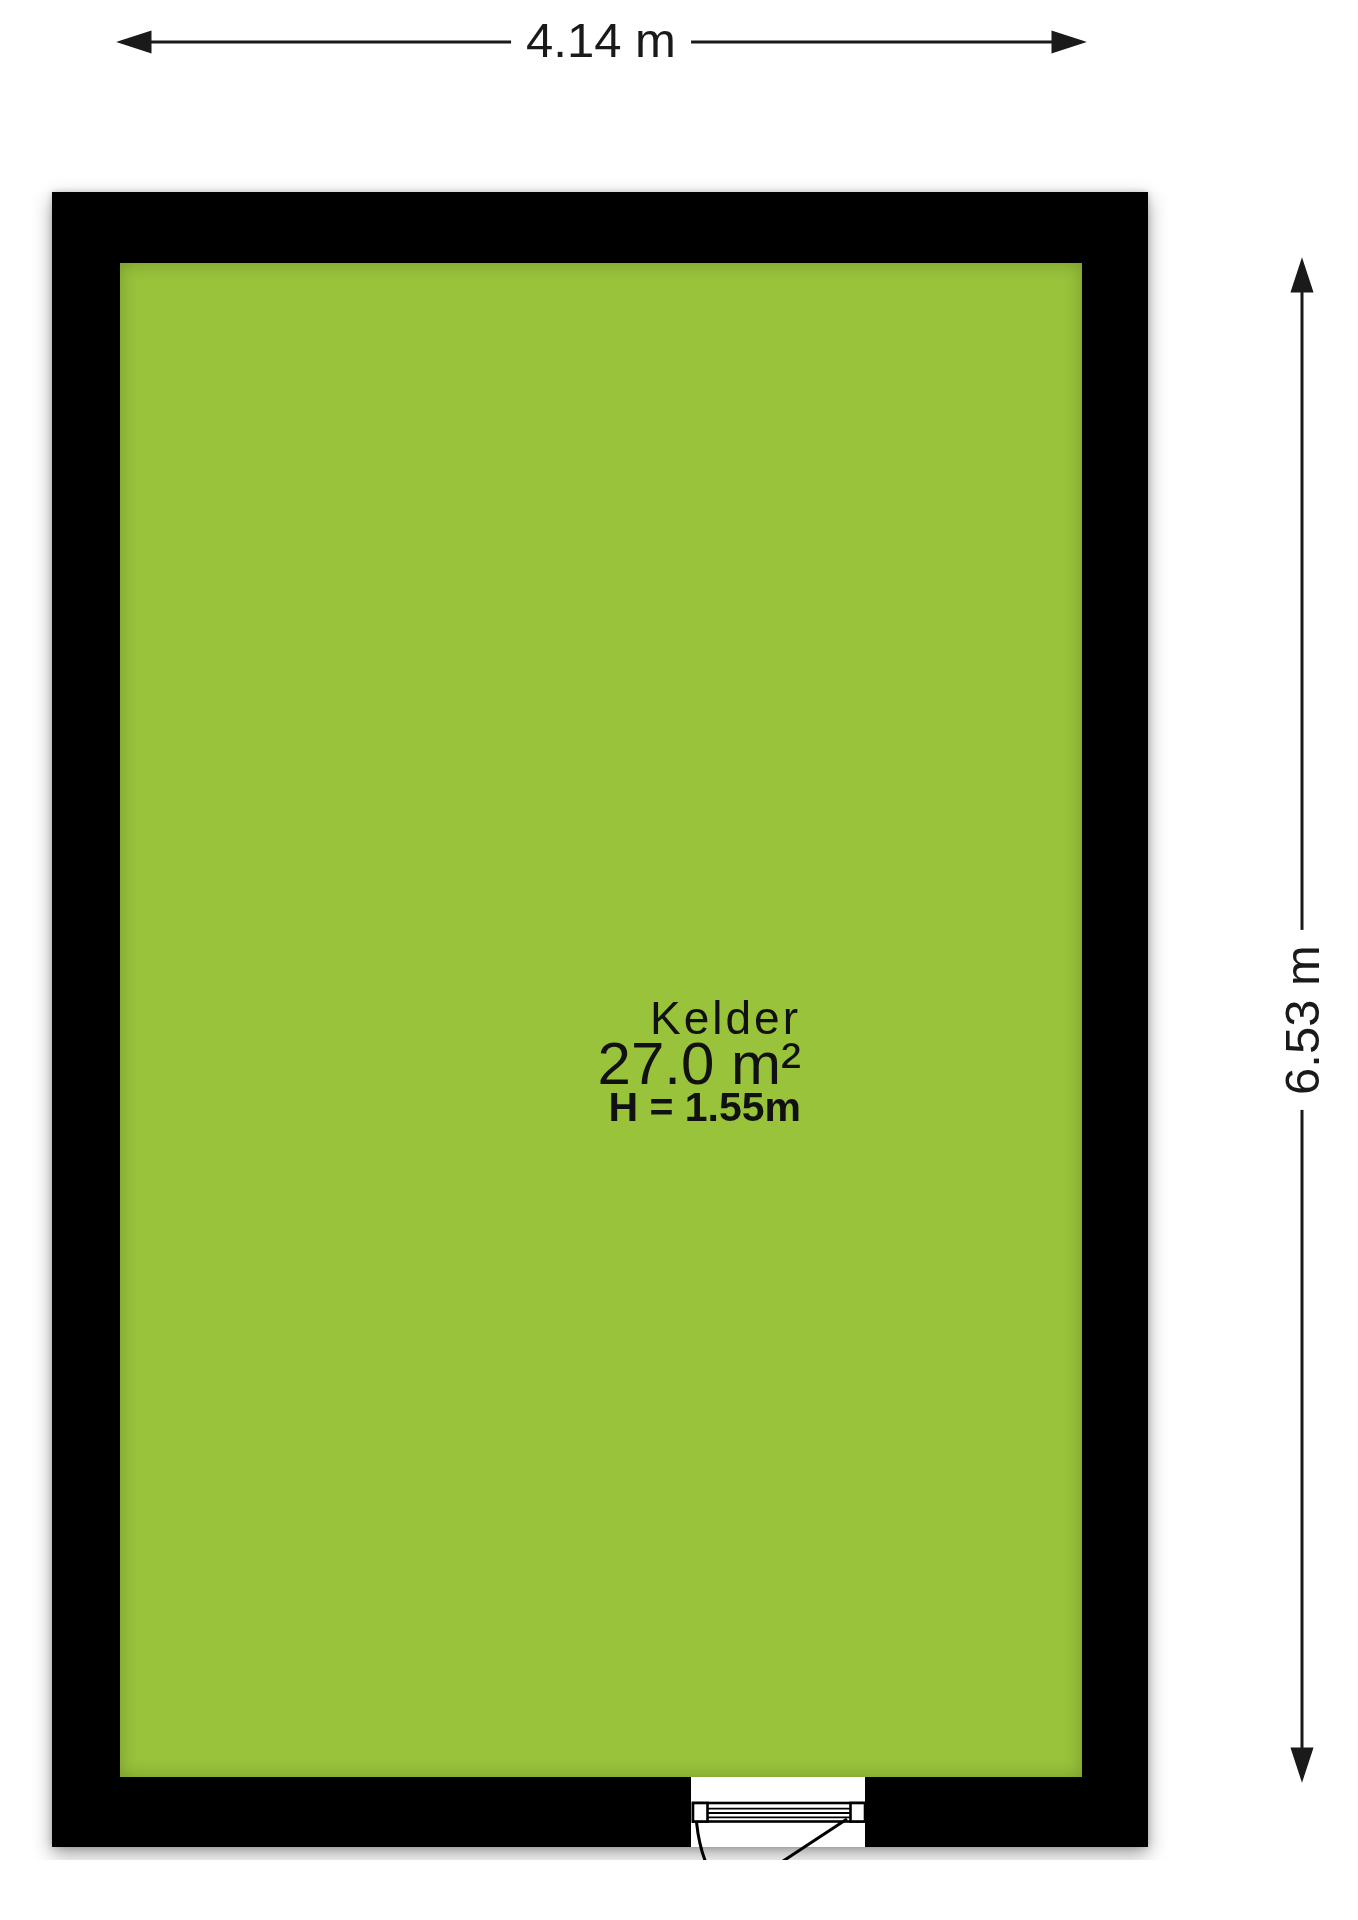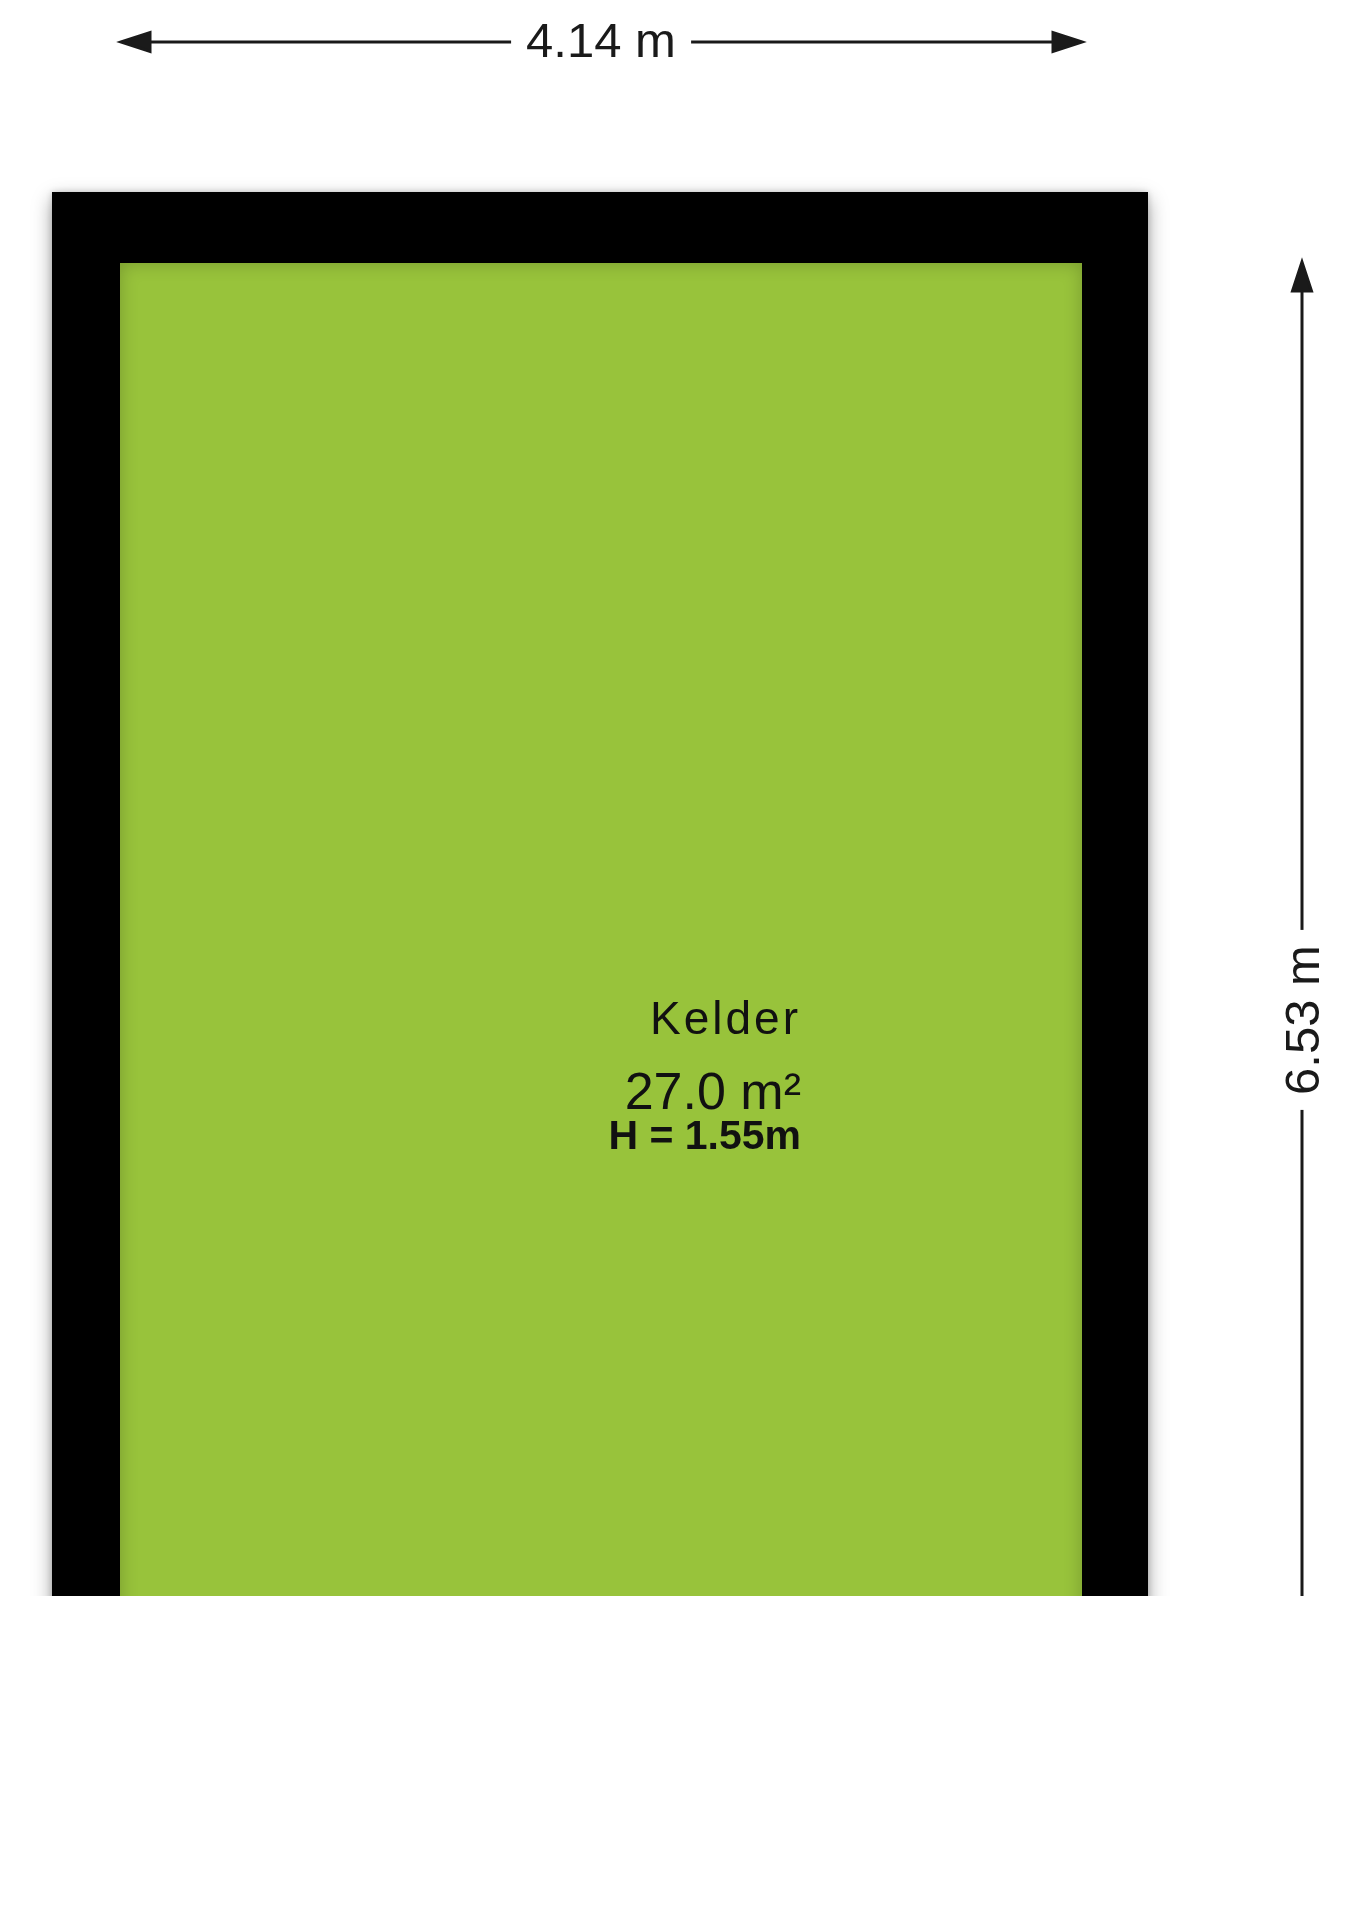--- a/index.html
+++ b/index.html
@@ -4,21 +4,21 @@
 <style>
   html, body {
     margin: 0;
     padding: 0;
     background: #ffffff;
     font-family: "Liberation Sans", sans-serif;
   }
   .canvas {
     position: relative;
     width: 1358px;
-    height: 1596px;
+    height: 1860px;
     background: #ffffff;
     overflow: hidden;
   }
   
   .walls {
     position: absolute;
     left: 52px;
     top: 192px;
     width: 1096px;
     height: 1655px;
@@ -78,23 +78,22 @@
     width: 400px;
     text-align: right;
     color: #111111;
   }
   .room-label .name {
     font-size: 46px;
     line-height: 45px;
     letter-spacing: 3px;
   }
   .room-label .area {
-    font-size: 52px;
+    font-size: 60px;
     line-height: 45px;
-    margin-top: 28px;
   }
   .room-label .ceiling {
     font-size: 41px;
     line-height: 42px;
     font-weight: bold;
   }
 </style>
 </head>
 <body>
 

